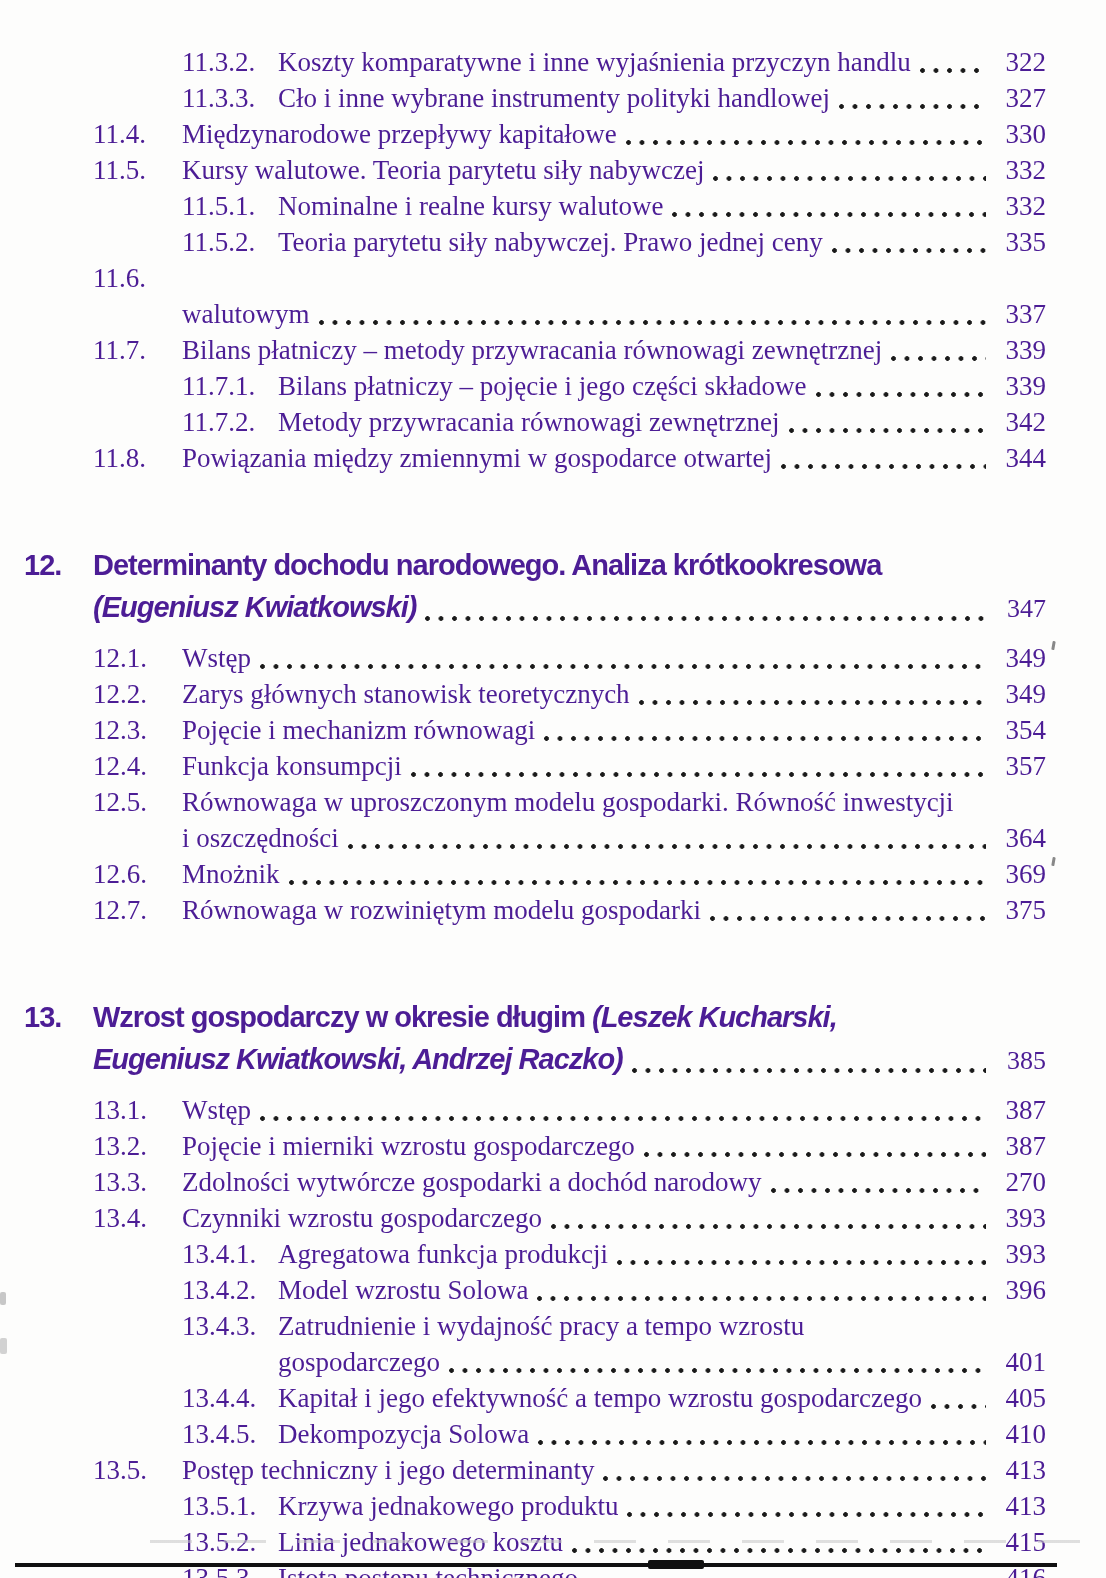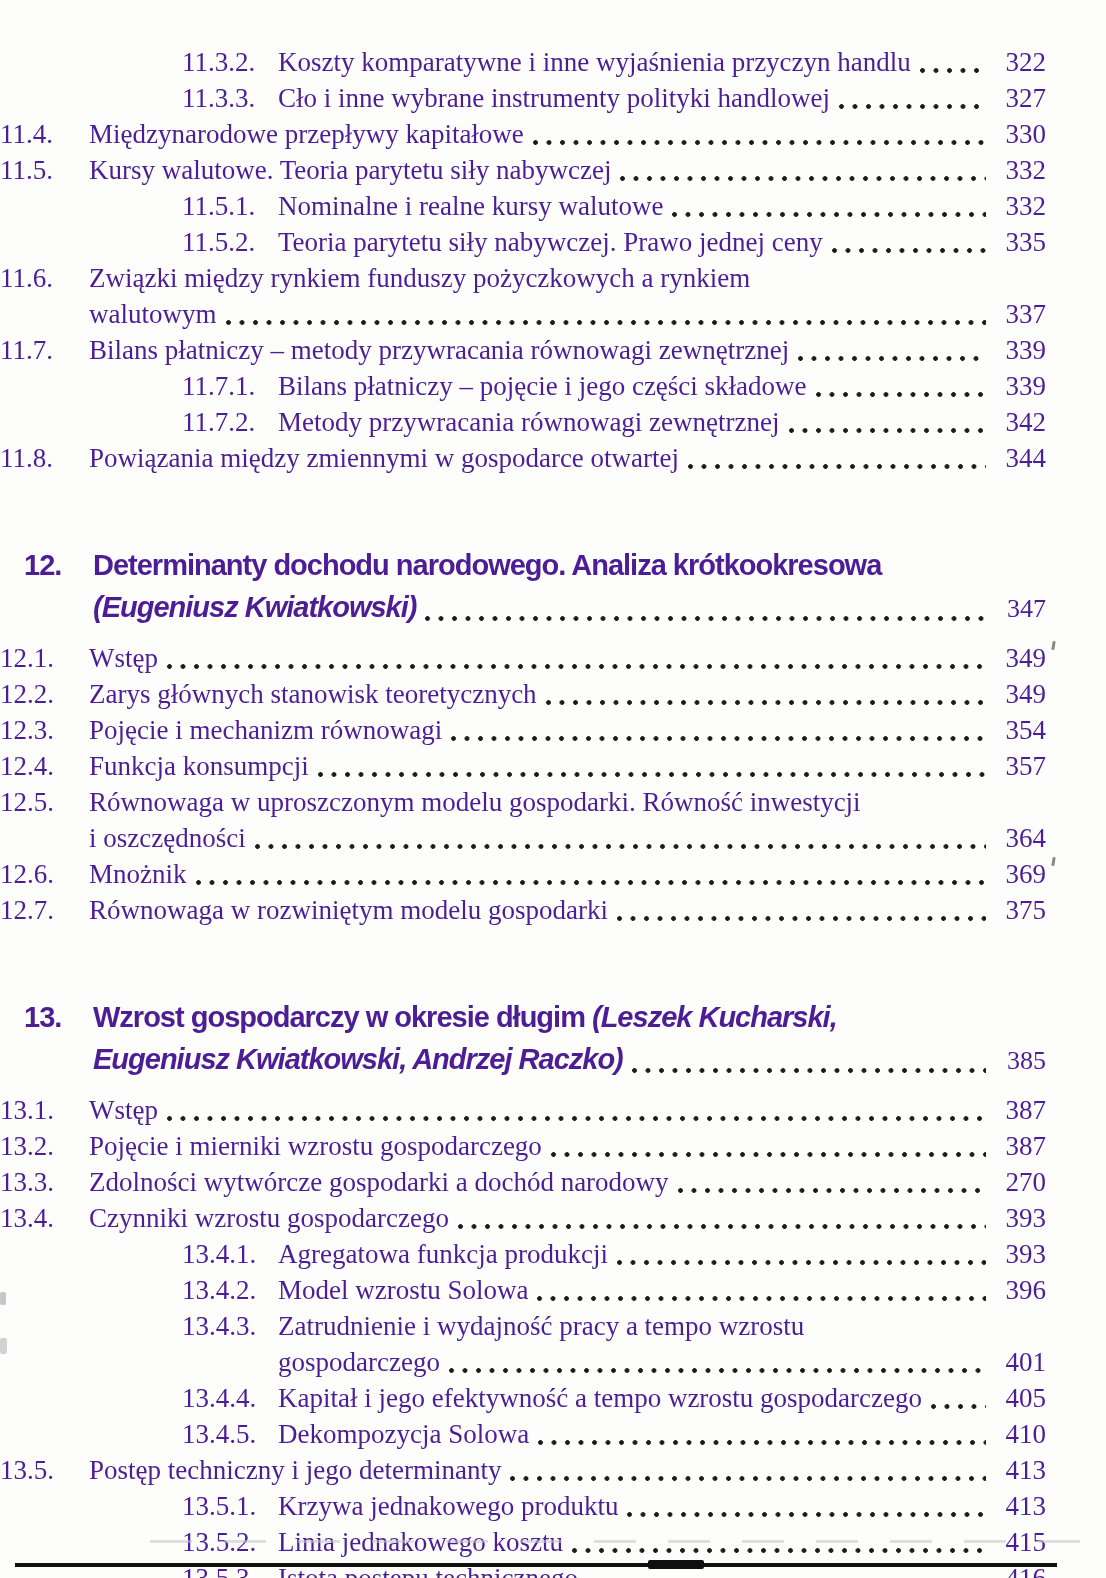--- a/index.html
+++ b/index.html
@@ -15,21 +15,21 @@
   .row{
     display:flex;
     align-items:baseline;
     line-height:36px;
     font-size:27px;
     white-space:nowrap;
   }
   .num{flex:0 0 auto;}
   .lvl-0{padding-left:24px;}
   .lvl-0 .num{width:69px;margin-top:12px;}
-  .lvl-1{}
+  .lvl-1{padding-left:93px;}
   .lvl-1 .num{width:89px;}
   .lvl-2{padding-left:182px;}
   .lvl-2 .num{width:96px;}
   .txt{flex:0 1 auto;}
   .txt em{font-style:italic;}
   .chapter{
     font-family:"Liberation Sans","DejaVu Sans",sans-serif;
     font-weight:bold;
     font-size:29px;
     letter-spacing:-1px;
@@ -117,21 +117,20 @@
         <span class="pg">332</span>
       </div>
       <div class="row lvl-2">
         <span class="num">11.5.2.</span>
         <span class="txt"><span>Teoria parytetu siły nabywczej. Prawo jednej ceny</span></span>
         <span class="dots"></span>
         <span class="pg">335</span>
       </div>
       <div class="row lvl-1">
         <span class="num">11.6.</span>
-        <span class="txt"><span>Związki między rynkiem funduszy pożyczkowych a rynkiem</span></span>
       </div>
       <div class="row lvl-1">
         <span class="num"></span>
         <span class="txt"><span>walutowym</span></span>
         <span class="dots"></span>
         <span class="pg">337</span>
       </div>
       <div class="row lvl-1">
         <span class="num">11.7.</span>
         <span class="txt"><span>Bilans płatniczy – metody przywracania równowagi zewnętrznej</span></span>

